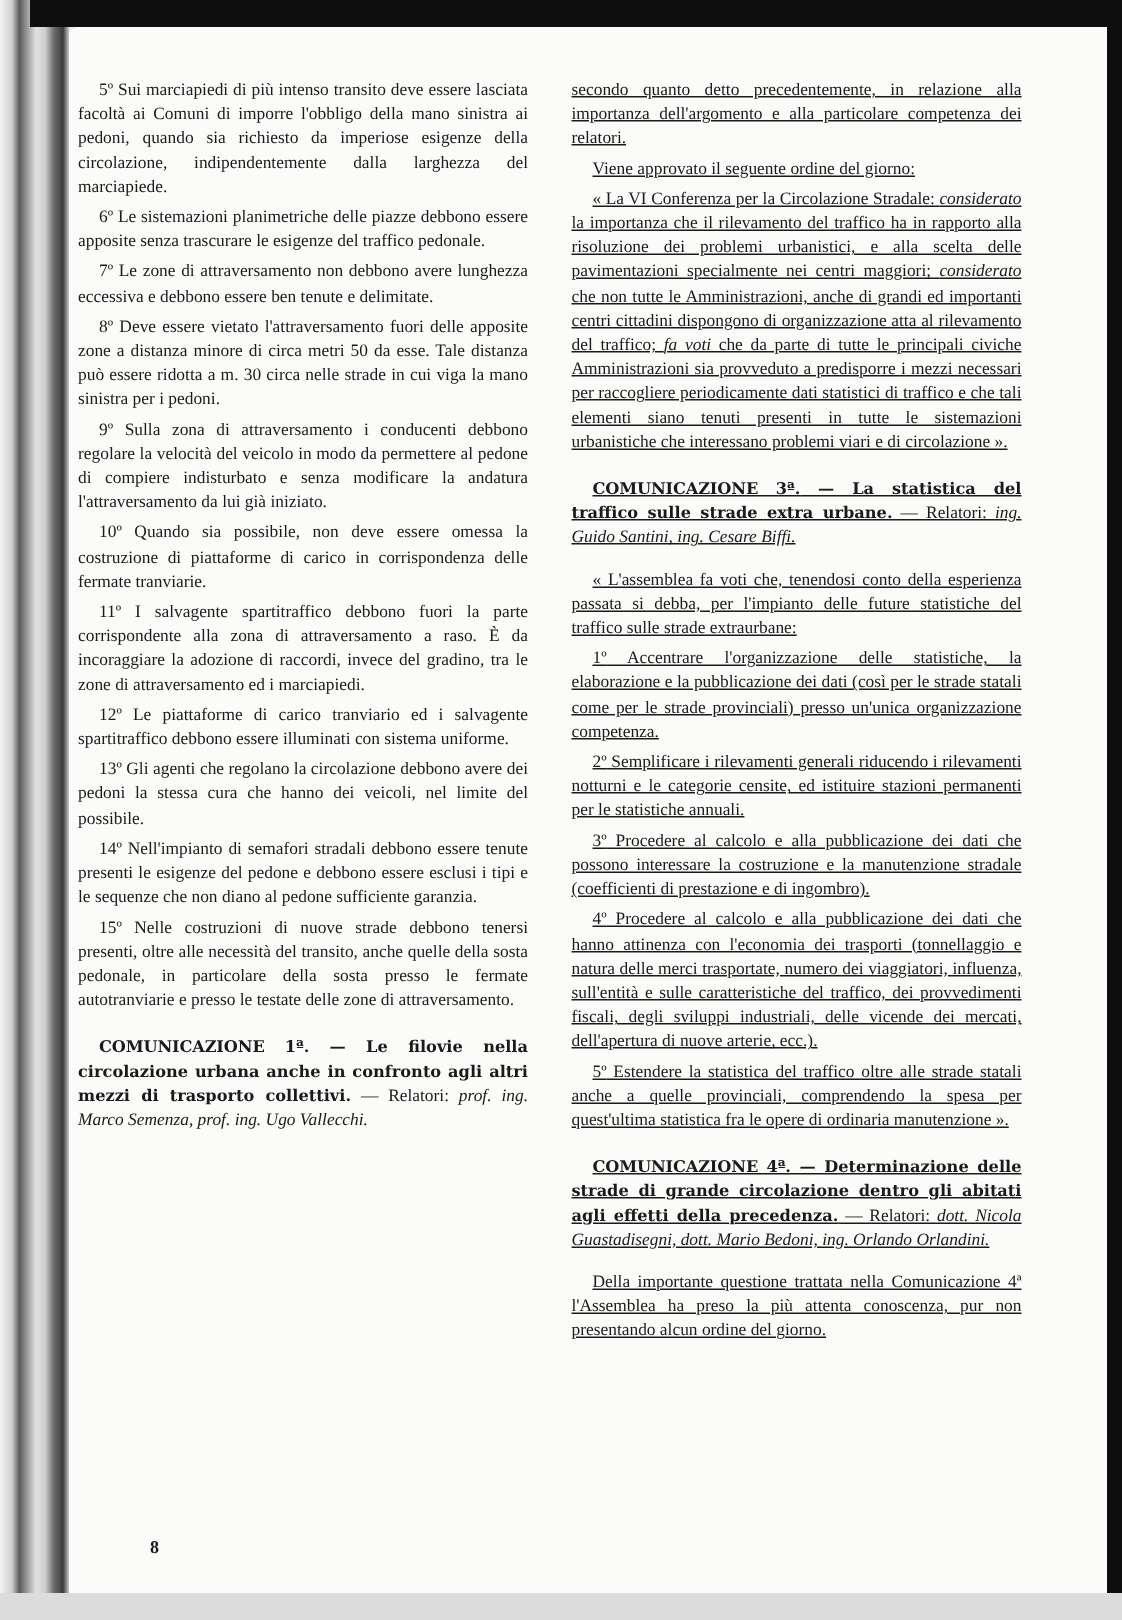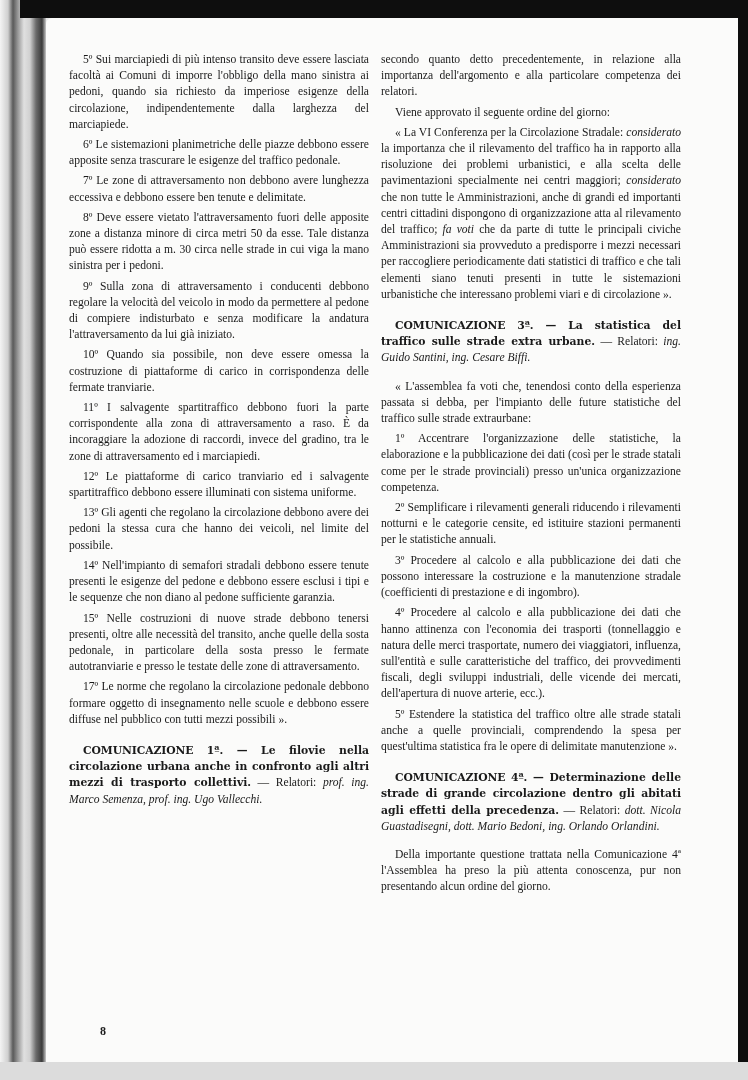--- a/index.html
+++ b/index.html
@@ -21,22 +21,22 @@
     position: absolute; left: 46px; top: 18px; width: 692px; height: 1044px;
     background: #fbfbfa;
     border-top-left-radius: 6px;
   }
   .right-edge { position: absolute; right: 0; top: 18px; width: 10px; height: 1044px; background: #0e0e0e; }
   .col {
     position: absolute; top: 52px; width: 300px;
     font-size: 11.6px; line-height: 16.2px;
     text-align: justify; hyphens: auto;
   }
-  .col-left { left: 69px; }
-  .col-right { left: 381px; }
+  .col-left { left: 52px; }
+  .col-right { left: 381px; text-decoration: underline; }
   .col p { margin: 0 0 4px 0; text-indent: 14px; }
   .col p.sec { margin-top: 15px; margin-bottom: 12px; }
   .col p.cont { text-indent: 0; }
   .hd { font-weight: bold; font-family: "DejaVu Serif", serif; font-size: 10.8px; letter-spacing: -0.1px; }
   .ttl { font-weight: bold; font-family: "DejaVu Serif", serif; font-size: 10.8px; }
   .it { font-style: italic; }
   .page-number {
     position: absolute; left: 100px; top: 1024px;
     font-size: 12px; font-weight: bold;
   }
@@ -56,36 +56,35 @@
   <p><span>6º</span><span> Le sistemazioni planimetriche delle piazze debbono essere apposite senza trascurare le esigenze del traffico pedonale.</span></p>
   <p><span>7º</span><span> Le zone di attraversamento non debbono avere lunghezza eccessiva e debbono essere ben tenute e delimitate.</span></p>
   <p><span>8º</span><span> Deve essere vietato l'attraversamento fuori delle apposite zone a distanza minore di circa metri 50 da esse. Tale distanza può essere ridotta a m. 30 circa nelle strade in cui viga la mano sinistra per i pedoni.</span></p>
   <p><span>9º</span><span> Sulla zona di attraversamento i conducenti debbono regolare la velocità del veicolo in modo da permettere al pedone di compiere indisturbato e senza modificare la andatura l'attraversamento da lui già iniziato.</span></p>
   <p><span>10º</span><span> Quando sia possibile, non deve essere omessa la costruzione di piattaforme di carico in corrispondenza delle fermate tranviarie.</span></p>
   <p><span>11º</span><span> I salvagente spartitraffico debbono fuori la parte corrispondente alla zona di attraversamento a raso. È da incoraggiare la adozione di raccordi, invece del gradino, tra le zone di attraversamento ed i marciapiedi.</span></p>
   <p><span>12º</span><span> Le piattaforme di carico tranviario ed i salvagente spartitraffico debbono essere illuminati con sistema uniforme.</span></p>
   <p><span>13º</span><span> Gli agenti che regolano la circolazione debbono avere dei pedoni la stessa cura che hanno dei veicoli, nel limite del possibile.</span></p>
   <p><span>14º</span><span> Nell'impianto di semafori stradali debbono essere tenute presenti le esigenze del pedone e debbono essere esclusi i tipi e le sequenze che non diano al pedone sufficiente garanzia.</span></p>
   <p><span>15º</span><span> Nelle costruzioni di nuove strade debbono tenersi presenti, oltre alle necessità del transito, anche quelle della sosta pedonale, in particolare della sosta presso le fermate autotranviarie e presso le testate delle zone di attraversamento.</span></p>
-  <p><span>17º</span><span> Le norme che regolano la circolazione pedonale debbono formare oggetto di insegnamento nelle scuole e debbono essere diffuse nel pubblico con tutti mezzi possibili ».</span></p>
 
   <p class="sec"><span class="hd">COMUNICAZIONE 1ª.</span><span class="ttl"> — Le filovie nella circolazione urbana anche in confronto agli altri mezzi di trasporto collettivi.</span><span> — Relatori: </span><span class="it">prof. ing. Marco Semenza, prof. ing. Ugo Vallecchi.</span></p>
 </div>
 
 <div class="col col-right">
   <p class="cont">secondo quanto detto precedentemente, in relazione alla importanza dell'argomento e alla particolare competenza dei relatori.</p>
 
   <p>Viene approvato il seguente ordine del giorno:</p>
   <p><span>« La VI Conferenza per la Circolazione Stradale: </span><span class="it">considerato</span><span> la importanza che il rilevamento del traffico ha in rapporto alla risoluzione dei problemi urbanistici, e alla scelta delle pavimentazioni specialmente nei centri maggiori; </span><span class="it">considerato</span><span> che non tutte le Amministrazioni, anche di grandi ed importanti centri cittadini dispongono di organizzazione atta al rilevamento del traffico; </span><span class="it">fa voti</span><span> che da parte di tutte le principali civiche Amministrazioni sia provveduto a predisporre i mezzi necessari per raccogliere periodicamente dati statistici di traffico e che tali elementi siano tenuti presenti in tutte le sistemazioni urbanistiche che interessano problemi viari e di circolazione ».</span></p>
 
   <p class="sec"><span class="hd">COMUNICAZIONE 3ª.</span><span class="ttl"> — La statistica del traffico sulle strade extra urbane.</span><span> — Relatori: </span><span class="it">ing. Guido Santini, ing. Cesare Biffi.</span></p>
   <p>« L'assemblea fa voti che, tenendosi conto della esperienza passata si debba, per l'impianto delle future statistiche del traffico sulle strade extraurbane:</p>
   <p><span>1º</span><span> Accentrare l'organizzazione delle statistiche, la elaborazione e la pubblicazione dei dati (così per le strade statali come per le strade provinciali) presso un'unica organizzazione competenza.</span></p>
   <p><span>2º</span><span> Semplificare i rilevamenti generali riducendo i rilevamenti notturni e le categorie censite, ed istituire stazioni permanenti per le statistiche annuali.</span></p>
   <p><span>3º</span><span> Procedere al calcolo e alla pubblicazione dei dati che possono interessare la costruzione e la manutenzione stradale (coefficienti di prestazione e di ingombro).</span></p>
   <p><span>4º</span><span> Procedere al calcolo e alla pubblicazione dei dati che hanno attinenza con l'economia dei trasporti (tonnellaggio e natura delle merci trasportate, numero dei viaggiatori, influenza, sull'entità e sulle caratteristiche del traffico, dei provvedimenti fiscali, degli sviluppi industriali, delle vicende dei mercati, dell'apertura di nuove arterie, ecc.).</span></p>
-  <p><span>5º</span><span> Estendere la statistica del traffico oltre alle strade statali anche a quelle provinciali, comprendendo la spesa per quest'ultima statistica fra le opere di delimitate manutenzione ».</span></p>
+  <p><span>5º</span><span> Estendere la statistica del traffico oltre alle strade statali anche a quelle provinciali, comprendendo la spesa per quest'ultima statistica fra le opere di ordinaria manutenzione ».</span></p>
 
   <p class="sec"><span class="hd">COMUNICAZIONE 4ª.</span><span class="ttl"> — Determinazione delle strade di grande circolazione dentro gli abitati agli effetti della precedenza.</span><span> — Relatori: </span><span class="it">dott. Nicola Guastadisegni, dott. Mario Bedoni, ing. Orlando Orlandini.</span></p>
   <p>Della importante questione trattata nella Comunicazione 4ª l'Assemblea ha preso la più attenta conoscenza, pur non presentando alcun ordine del giorno.</p>
 </div>
 
 <div class="page-number">8</div>
 
 </body></html>

